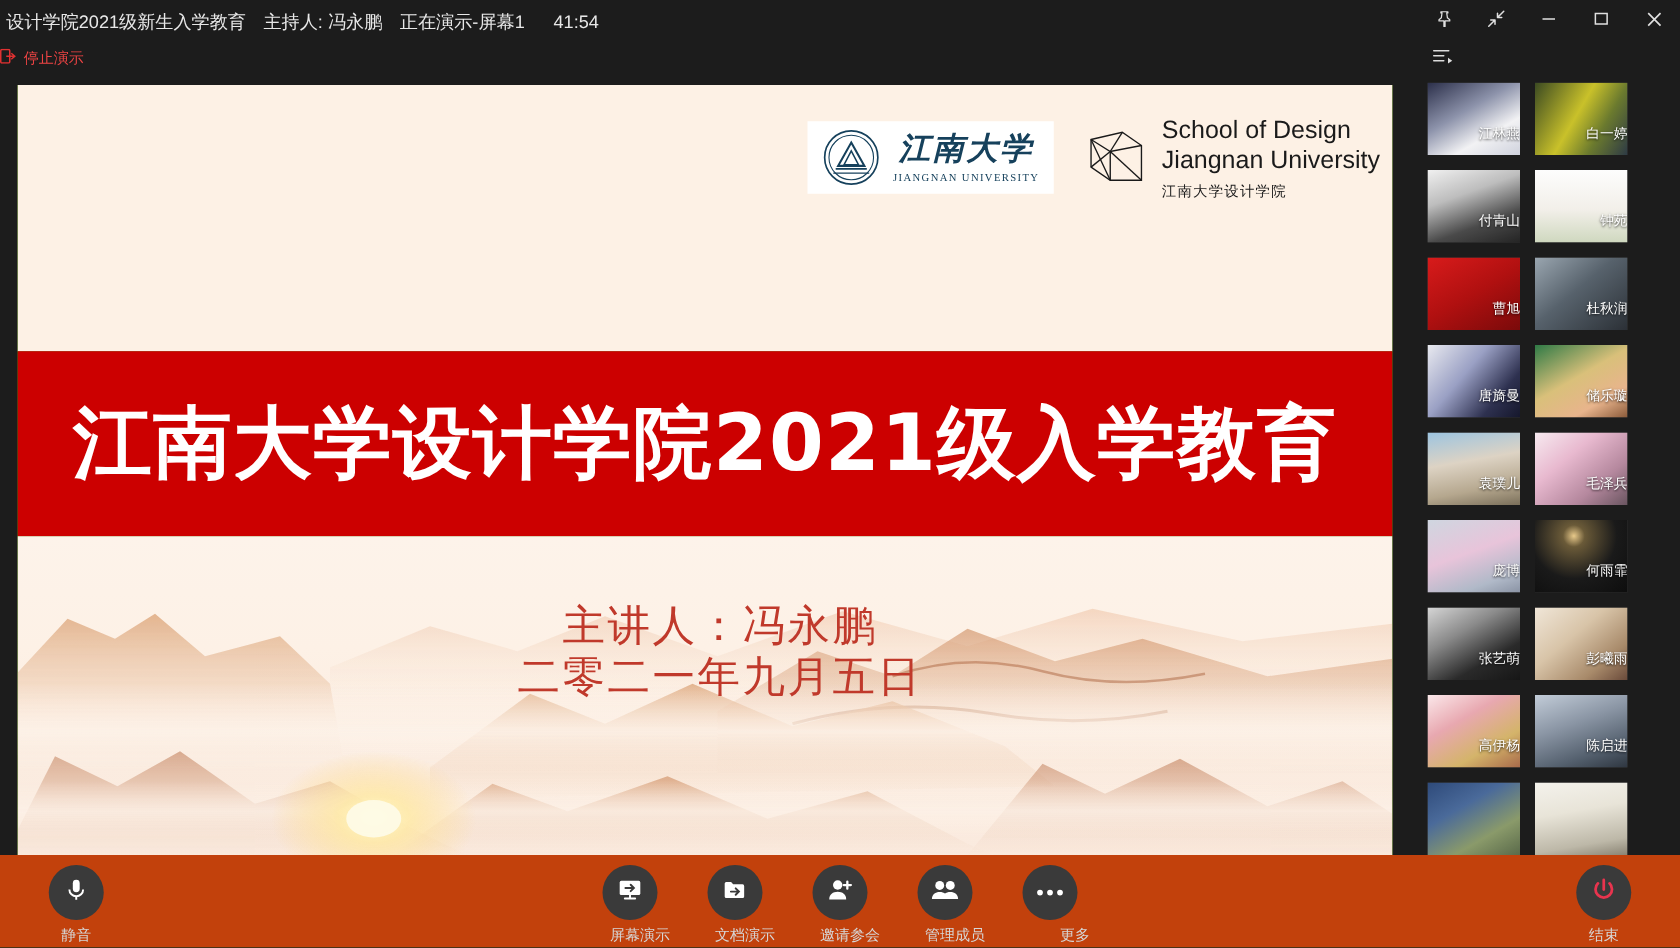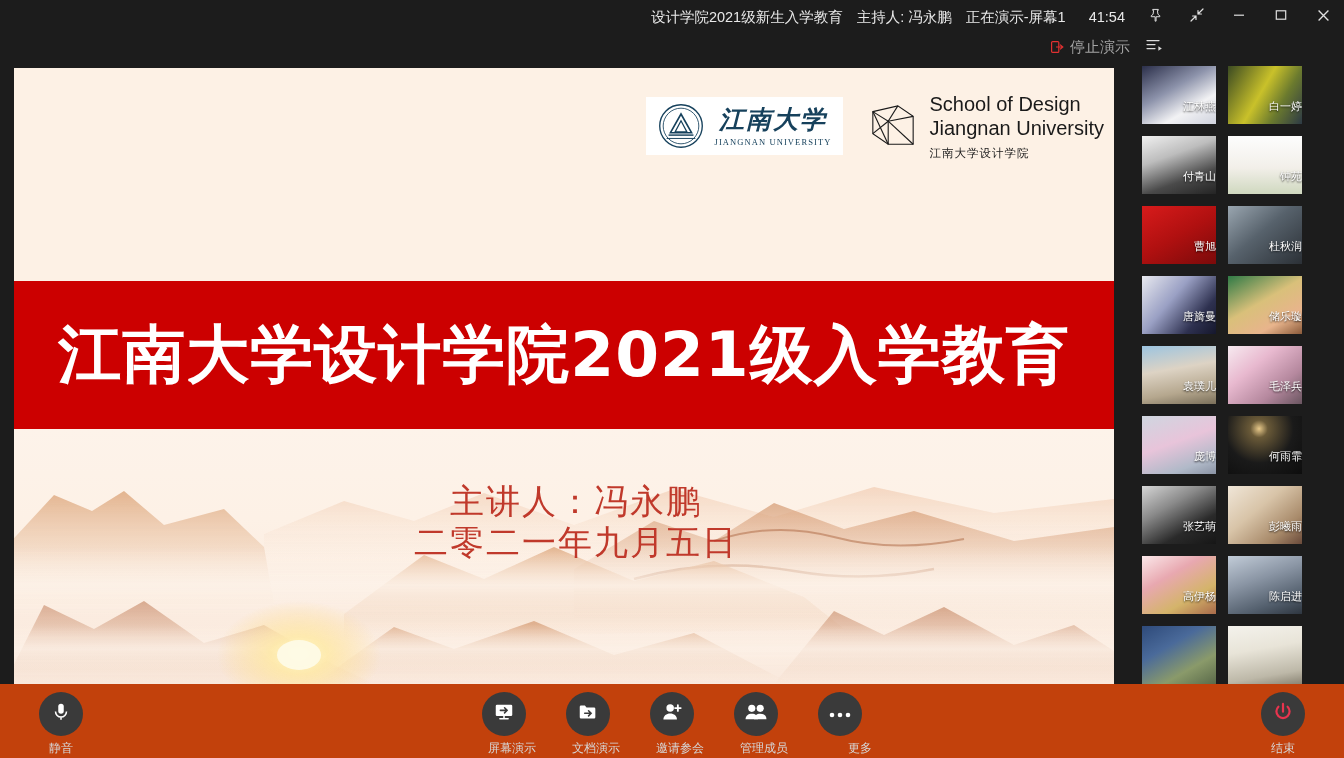--- a/index.html
+++ b/index.html
@@ -10,27 +10,27 @@
   }
   .app{ position:relative; width:1344px; height:758px; background:#1c1c1c; }
 
   
   .titlebar{
     position:absolute; left:0; top:0; width:1344px; height:68px;
     background:#1c1c1c;
   }
   .meeting-info{
     position:absolute; left:0; top:8px; width:1130px;
-    text-align:right; color:#e8e8e8; font-size:14.5px; white-space:nowrap;
+    text-align:left; color:#e8e8e8; font-size:14.5px; white-space:nowrap;
   }
   .meeting-info span{ margin:0 5px; }
   .meeting-title{ font-size:14.5px; }
   .stop-share{
     position:absolute; left:0; top:38px; width:1130px;
-    text-align:right; color:#a3a3a3; font-size:15px; white-space:nowrap;
+    text-align:left; color:#ef4444; font-size:12px; white-space:nowrap;
     cursor:pointer;
   }
   .stop-share .sicon{
     display:inline-block; width:13px; height:12px; position:relative;
     vertical-align:-1px; margin-right:6px;
   }
   .stop-share .sicon svg{ display:block; }
 
   
   .win-btns{ position:absolute; right:0; top:0; height:30px; display:flex; align-items:center; }

